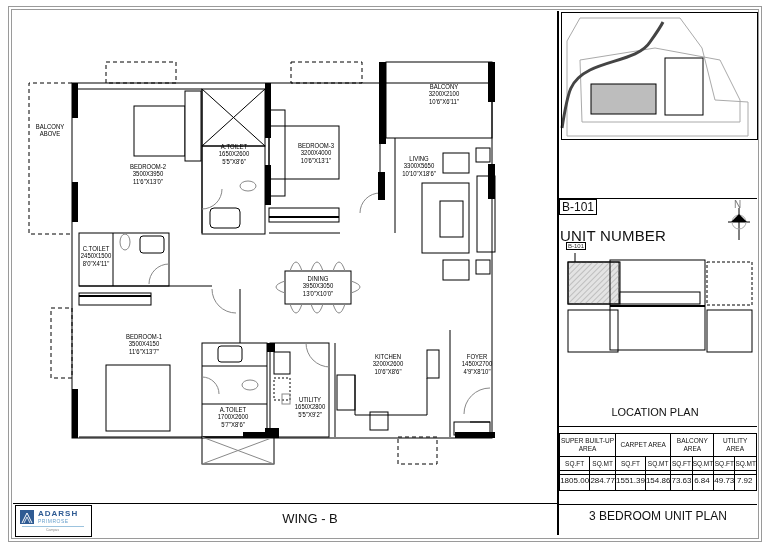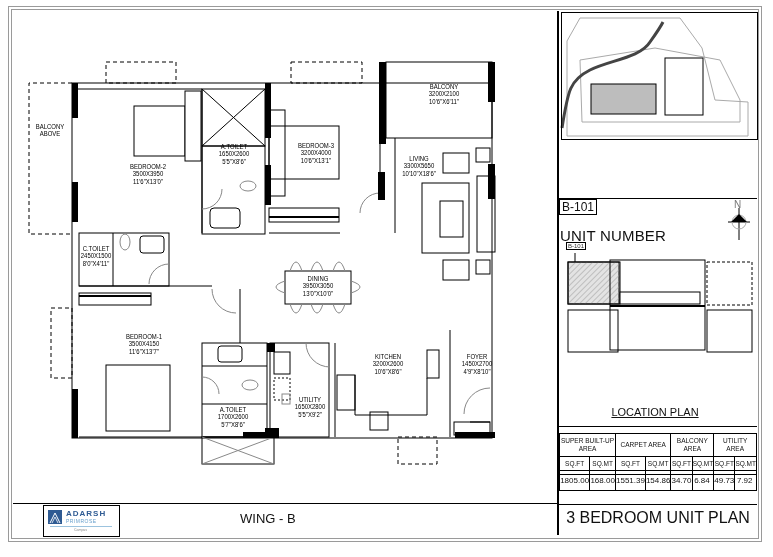--- a/index.html
+++ b/index.html
@@ -9,32 +9,32 @@
   .side-panel { position:absolute; left:557px; top:11px; width:2px; height:524px; background:#000; }
   .bottom-line { position:absolute; left:13px; top:503px; width:546px; height:1px; background:#000; }
   .side-title-line { position:absolute; left:559px; top:504px; width:198px; height:1px; background:#000; }
   .key-plan { position:absolute; left:561px; top:12px; width:195px; height:126px; border:1px solid #000; }
   .unit-num-label { position:absolute; left:560px; top:180px; font-size:15px; letter-spacing:0.2px;margin-top:47px; }
   .unit-num-line { position:absolute; left:559px; top:198px; width:198px; height:1px; background:#000; }
   .unit-num-box { position:absolute; left:559px; top:199px; border:1px solid #000; padding:0 2px; font-size:12px; line-height:14px; }
   .north { position:absolute; left:726px; top:199px; width:30px; height:42px; }
   .loc-plan { position:absolute; left:562px; top:244px; width:195px; height:130px; }
   .loc-title { position:absolute; left:555px; top:406px; width:200px; text-align:center; font-size:11px; }
-  .loc-title span { text-decoration:underline; }
+  .loc-title span { }
   .area-table { position:absolute; left:559px; top:433px; width:198px; border-collapse:collapse; font-size:7px; text-align:center; }
   .area-table td { border:1px solid #000; padding:0; }
   .area-table .h1 td { height:22px; line-height:8px; font-size:6.5px; }
   .area-table .h2 td { height:13px; font-size:6.5px; }
   .area-table .vals td { height:19px; font-size:8px; }
   .area-table .vals td.r { padding-right:2px; }
   .table-top-line { position:absolute; left:559px; top:426px; width:198px; height:1px; background:#000; }
   .table-bot-line { position:absolute; left:559px; top:474px; width:198px; height:1px; background:#000; }
-  .unit-plan-title { position:absolute; left:559px; top:509px; width:198px; text-align:center; font-size:16px; }
-  .wing-title { position:absolute; left:240px; top:511px; width:140px; text-align:left; font-size:13px; }
-  .logo { position:absolute; left:15px; top:505px; width:75px; height:30px; border:1px solid #000; background:#fff;margin-left:28px; }
+  .unit-plan-title { position:absolute; left:559px; top:509px; width:198px; text-align:center; font-size:12px; }
+  .wing-title { position:absolute; left:240px; top:511px; width:140px; text-align:center; font-size:13px; }
+  .logo { position:absolute; left:15px; top:505px; width:75px; height:30px; border:1px solid #000; background:#fff; }
   .logo .mark { position:absolute; left:4px; top:4px; width:14px; height:14px; }
   .logo .brand { position:absolute; left:22px; top:3px; font-size:8px; font-weight:bold; color:#2f5b93; letter-spacing:1px; }
   .logo .sub { position:absolute; left:22px; top:12px; font-size:5px; color:#6aa0cc; letter-spacing:0.5px; }
   .logo .rule { position:absolute; left:6px; top:20px; width:62px; height:1px; background:#9cc3de; }
   .logo .tiny { position:absolute; left:30px; top:22px; font-size:3.5px; color:#888; }
   .room-label { position:absolute; font-size:7px; line-height:7.4px; text-align:center; transform:scaleX(0.85); transform-origin:center top; white-space:nowrap; color:#000; }
   svg.plan { position:absolute; left:0; top:0; }
 </style>
 </head>
 <body>
@@ -230,24 +230,24 @@
     <td>SQ.MT</td>
     <td>SQ.FT</td>
     <td>SQ.MT</td>
     <td>SQ.FT</td>
     <td>SQ.MT</td>
     <td>SQ.FT</td>
     <td>SQ.MT</td>
   </tr>
   <tr class="vals">
     <td>1805.00</td>
-    <td>168.00</td>
+    <td>284.77</td>
     <td>1551.39</td>
     <td>154.86</td>
-    <td>34.70</td>
+    <td>73.63</td>
     <td class="r">6.84</td>
     <td>49.73</td>
     <td class="r">7.92</td>
   </tr>
 </tbody>
   </table>
 <div class="table-bot-line"></div>
 
 <div class="unit-plan-title">3 BEDROOM UNIT PLAN</div>
 <div class="wing-title">WING - B</div>

